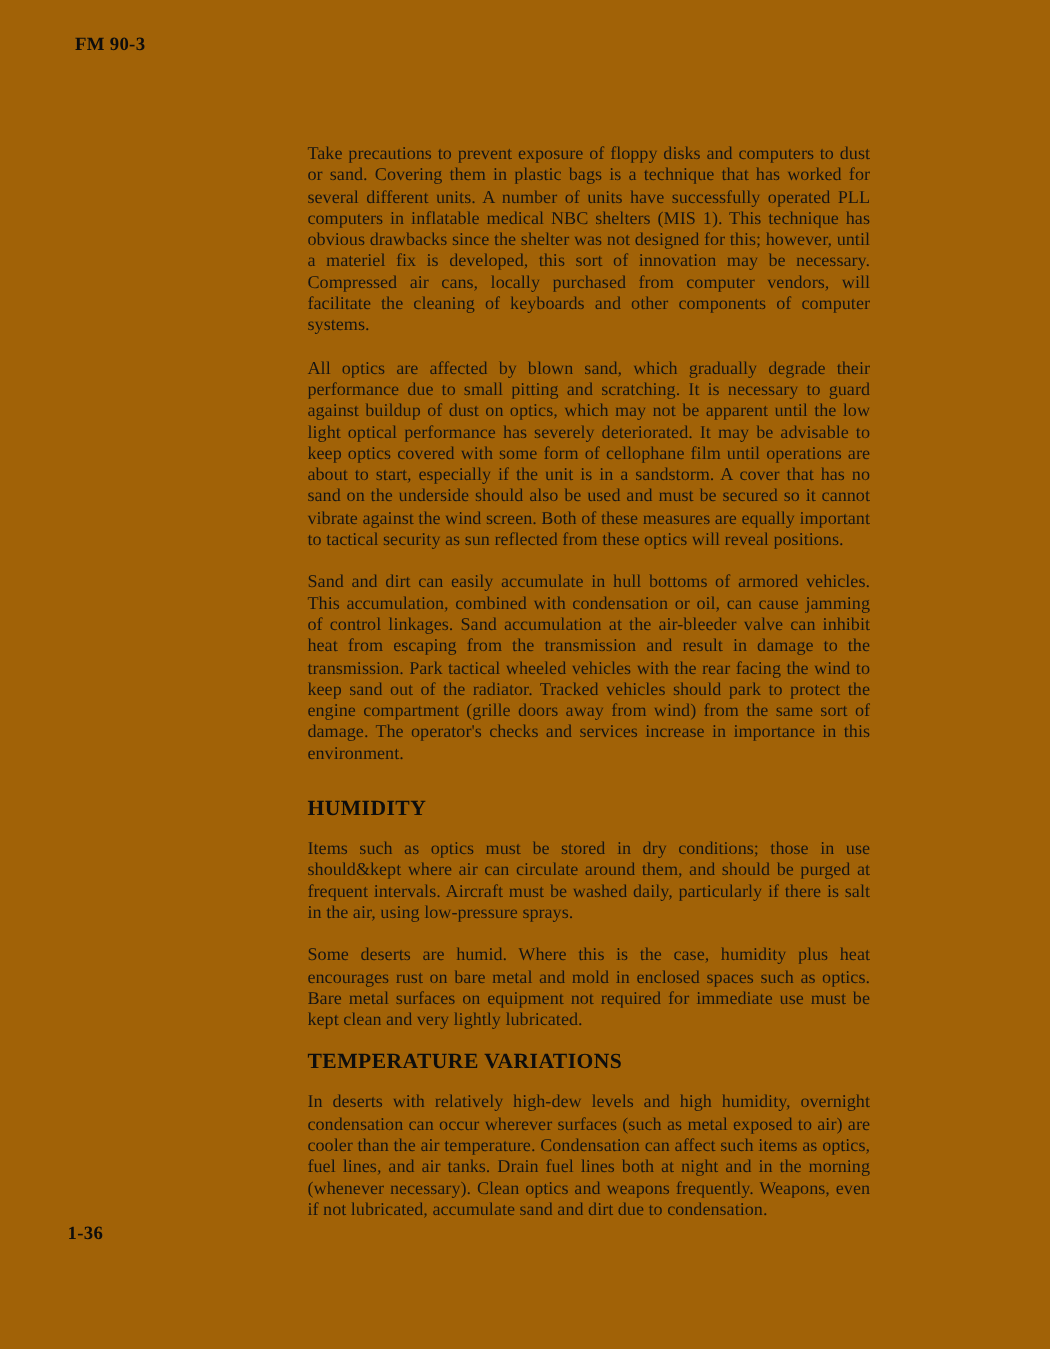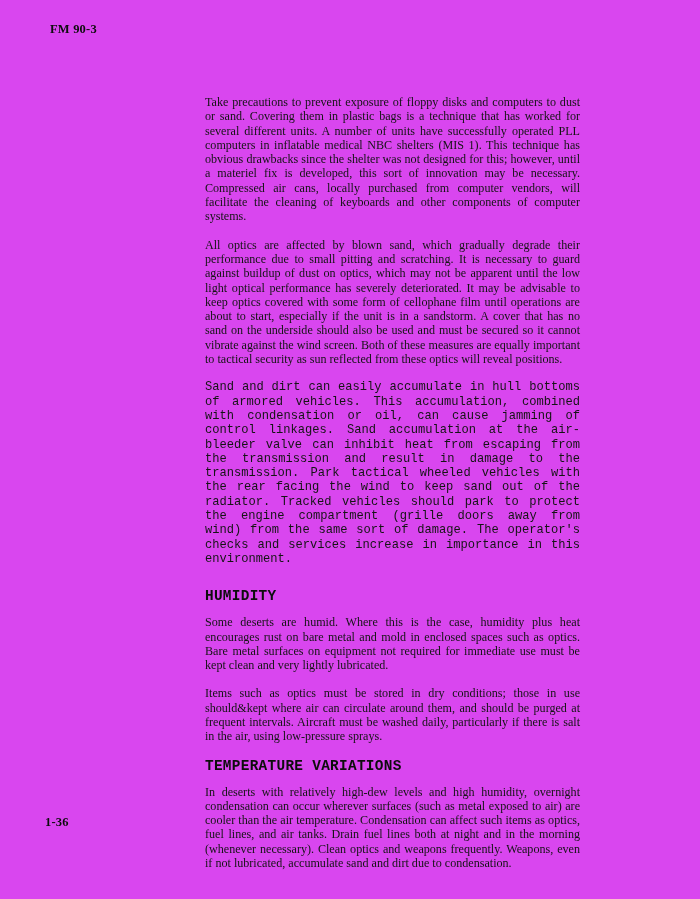--- a/index.html
+++ b/index.html
@@ -11,21 +11,21 @@
     width: 700px;
     height: 899px;
     position: relative;
     font-family: "Liberation Serif", serif;
     color: #111111;
     overflow: hidden;
   }
   .page {
     position: absolute;
     inset: 0;
-    background: #d946ef;
+    background: #a16207;
   }
   .header-id {
     position: absolute;
     left: 50px;
     top: 22px;
     font-family: "Liberation Serif", serif;
     font-weight: bold;
     font-size: 12.5px;
     letter-spacing: 0.2px;
     color: #0d0d0d;
@@ -53,52 +53,52 @@
     line-height: 14.3px;
     text-align: justify;
     color: #141414;
     margin: 0 0 14px 0;
     hyphens: none;
   }
   .para:last-child {
     margin-bottom: 13px;
   }
   .section-head {
-    font-family: Liberation Mono, monospace;
+    font-family: Liberation Serif, serif;
     font-size: 14.4px;
     line-height: 17px;
     color: #0d0d0d;
     margin: 22px 0 10px 0;
     letter-spacing: 0.3px;
   }
   .section-head.spaced {
     margin-top: 9px;
   }
-  .gap-lg { margin-bottom: 18px; font-family: Liberation Mono, monospace; }
+  .gap-lg { margin-bottom: 18px; }
 </style>
 </head>
 <body>
 
 <div class="page">
 
   <div class="header-id">FM 90-3</div>
 
   <div class="body-col">
 
     <p class="para">Take precautions to prevent exposure of floppy disks and computers to dust or sand. Covering them in plastic bags is a technique that has worked for several different units. A number of units have successfully operated PLL computers in inflatable medical NBC shelters (MIS 1). This technique has obvious drawbacks since the shelter was not designed for this; however, until a materiel fix is developed, this sort of innovation may be necessary. Compressed air cans, locally purchased from computer vendors, will facilitate the cleaning of keyboards and other components of computer systems.</p>
 
     <p class="para">All optics are affected by blown sand, which gradually degrade their performance due to small pitting and scratching. It is necessary to guard against buildup of dust on optics, which may not be apparent until the low light optical performance has severely deteriorated.   It may be advisable to keep optics covered with some form of cellophane film until operations are about to start, especially if the unit is in a sandstorm. A cover that has no sand on the underside should also be used and must be secured so it cannot vibrate against the wind screen. Both of these measures are equally important to tactical security as sun reflected from these optics will reveal positions.</p>
 
     <p class="para gap-lg">Sand and dirt can easily accumulate in hull bottoms of armored vehicles. This accumulation, combined with condensation or oil, can cause jamming of control linkages.    Sand accumulation at the air-bleeder valve can inhibit heat from escaping from the transmission and result in damage to the transmission. Park tactical wheeled vehicles with the rear facing the wind to keep sand out of the radiator. Tracked vehicles should park to protect the engine compartment (grille doors away from wind) from the same sort of damage. The operator's checks and services increase in importance in this environment.</p>
 
     <h2 class="section-head">HUMIDITY</h2>
 
+    <p class="para">Items such as optics must be stored in dry conditions; those in use should&amp;kept where air can circulate around them, and should be purged at frequent intervals. Aircraft must be washed daily, particularly if there is salt in the air, using low-pressure sprays.</p>
+
     <p class="para">Some deserts are humid. Where this is the case, humidity plus heat encourages rust on bare metal and mold in enclosed spaces such as optics. Bare metal surfaces on equipment not required for immediate use must be kept clean and very lightly lubricated.</p>
-
-    <p class="para">Items such as optics must be stored in dry conditions; those in use should&amp;kept where air can circulate around them, and should be purged at frequent intervals. Aircraft must be washed daily, particularly if there is salt in the air, using low-pressure sprays.</p>
 
     <h2 class="section-head spaced">TEMPERATURE  VARIATIONS</h2>
 
     <p class="para">In deserts with relatively high-dew levels and high humidity, overnight condensation can occur wherever surfaces (such as metal exposed to air) are cooler than the air temperature. Condensation can affect such items as optics, fuel lines, and air tanks. Drain fuel lines both at night and in the morning (whenever necessary). Clean optics and weapons frequently. Weapons, even if not lubricated, accumulate sand and dirt due to condensation.</p>
 
   </div>
 
   <div class="footer-id">1-36</div>
 
 </div>

